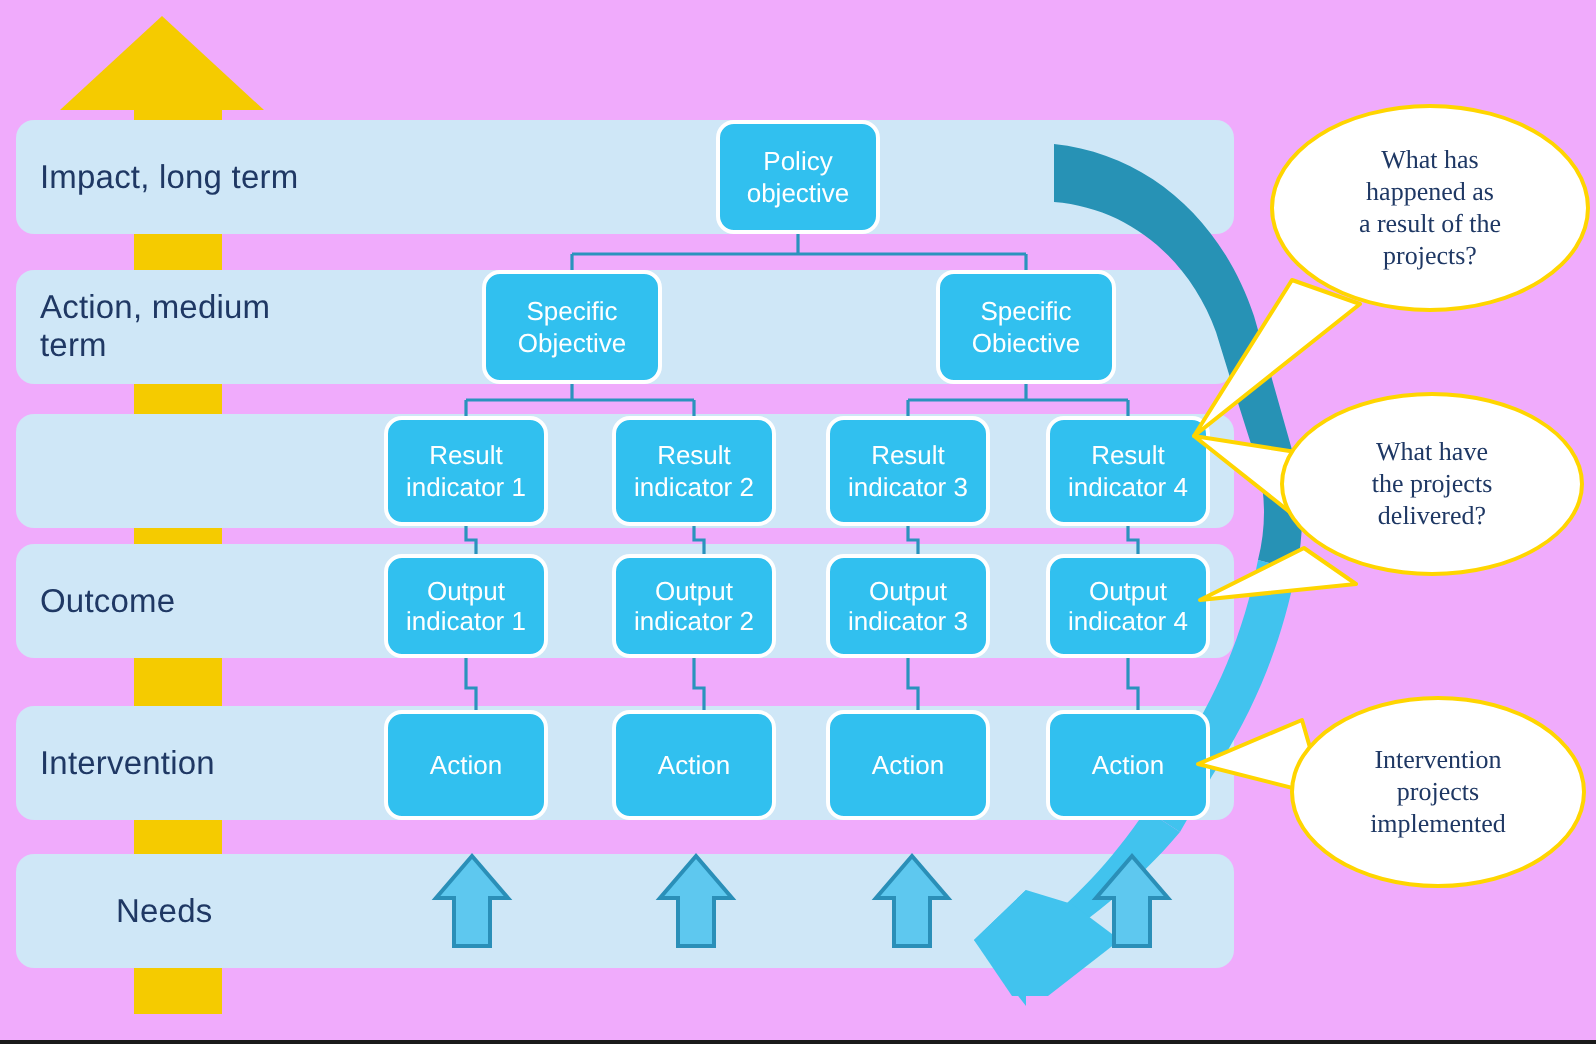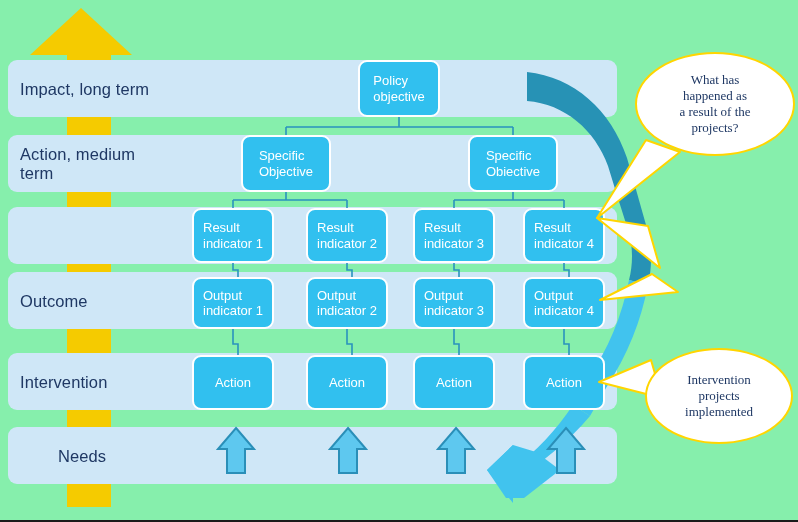--- a/index.html
+++ b/index.html
@@ -4,21 +4,21 @@
 <title>Intervention Logic Diagram</title>
 <style>
   html,body{margin:0;padding:0;background:#ffffff;}
   body{
     font-family:"Liberation Sans", sans-serif;
     -webkit-font-smoothing:antialiased;
   }
   #canvas{
     position:relative;
     width:798px;height:522px;
-    background:#86efac;
+    background:#f0abfc;
     overflow:hidden;
     border-bottom:2px solid #1a1a1a;
     box-sizing:border-box;
   }
   
   .layer-bands{position:absolute;inset:0;z-index:2;}
   .layer-yellow{position:absolute;inset:0;z-index:1;}
   .layer-ribbon{position:absolute;inset:0;z-index:3;pointer-events:none;}
   .layer-connect{position:absolute;inset:0;z-index:4;pointer-events:none;}
   .layer-boxes{position:absolute;inset:0;z-index:5;}
@@ -61,21 +61,21 @@
   
   .fbox{
     position:absolute;
     background:#31c0ef;
     border:2.5px solid #ffffff;
     border-radius:9px;
     box-sizing:border-box;
     color:#ffffff;
     font-size:13px;
     line-height:1.16;
-    text-align:left;
+    text-align:center;
     display:flex;
     align-items:center;
     justify-content:center;
     white-space:pre-line;
     box-shadow:0 0 0 0 rgba(0,0,0,0);
   }
 
   
   .bubble{
     position:absolute;
@@ -210,19 +210,22 @@
       <polygon points="648,226 660,268 597,218" fill="#ffffff" stroke="#ffd500" stroke-width="2" stroke-linejoin="round"></polygon>
       <polygon points="652,274 678,292 600,300" fill="#ffffff" stroke="#ffd500" stroke-width="2" stroke-linejoin="round"></polygon>
       <polygon points="651,360 662,398 599,382" fill="#ffffff" stroke="#ffd500" stroke-width="2" stroke-linejoin="round"></polygon>
     </svg>
 
     <div class="bubble" style="left:635px;top:52px;width:160px;height:104px;">What has
 happened as
 a result of the
 projects?</div>
 
+    <div class="bubble" style="left:640px;top:196px;width:152px;height:92px;">What have
+the projects
+delivered?</div>
 
     <div class="bubble" style="left:645px;top:348px;width:148px;height:96px;">Intervention
 projects
 implemented</div>
   </div>
 
 </div>
 
 </body></html>

